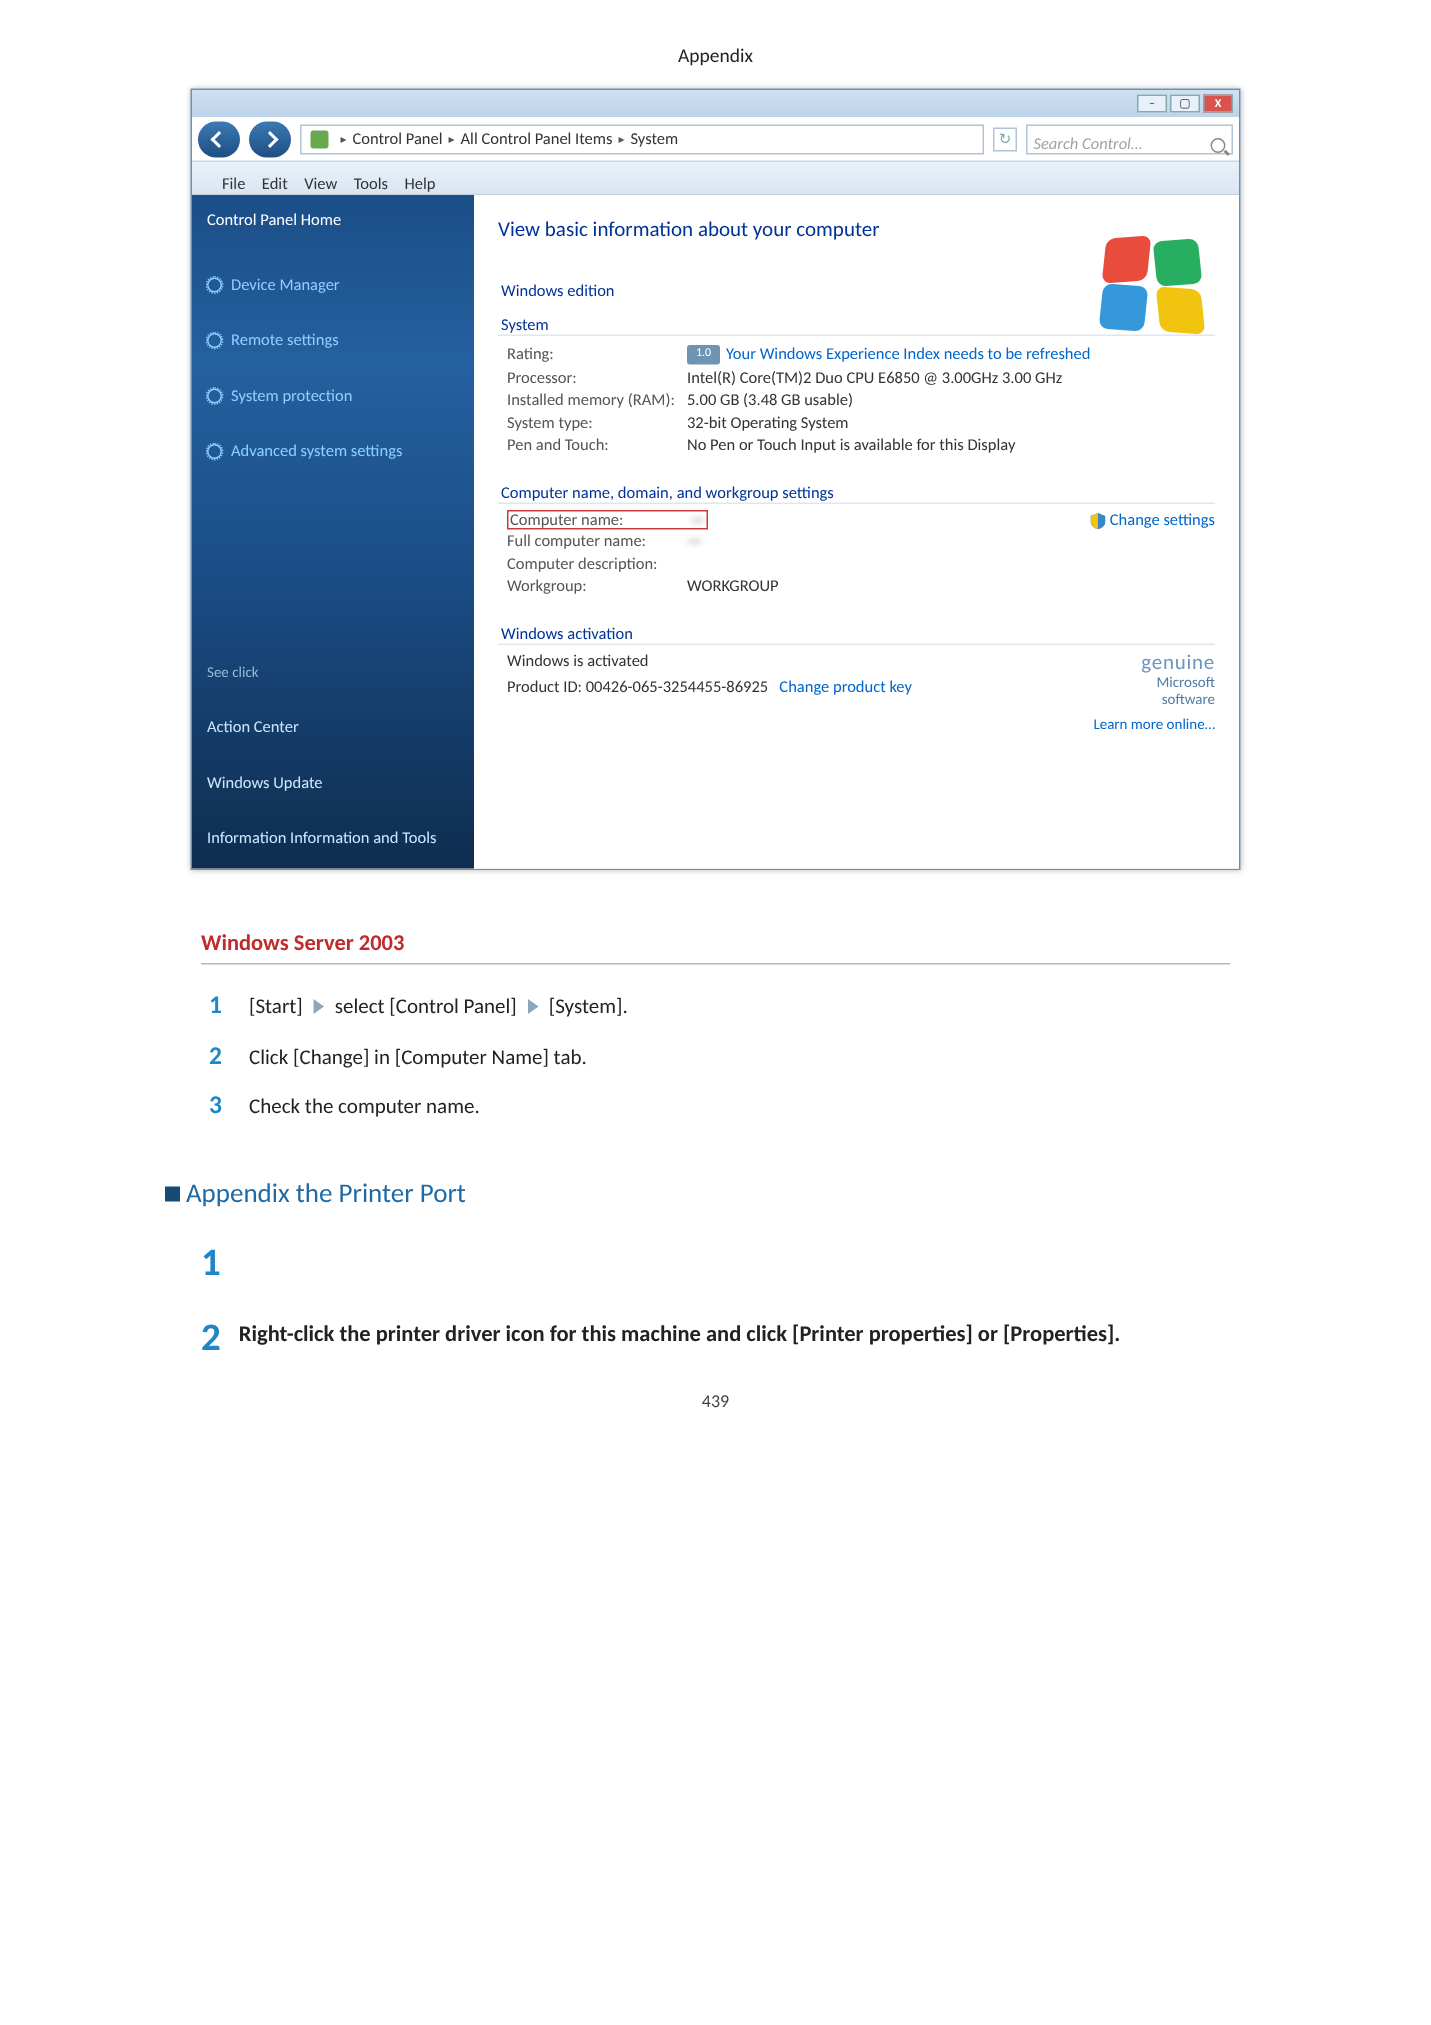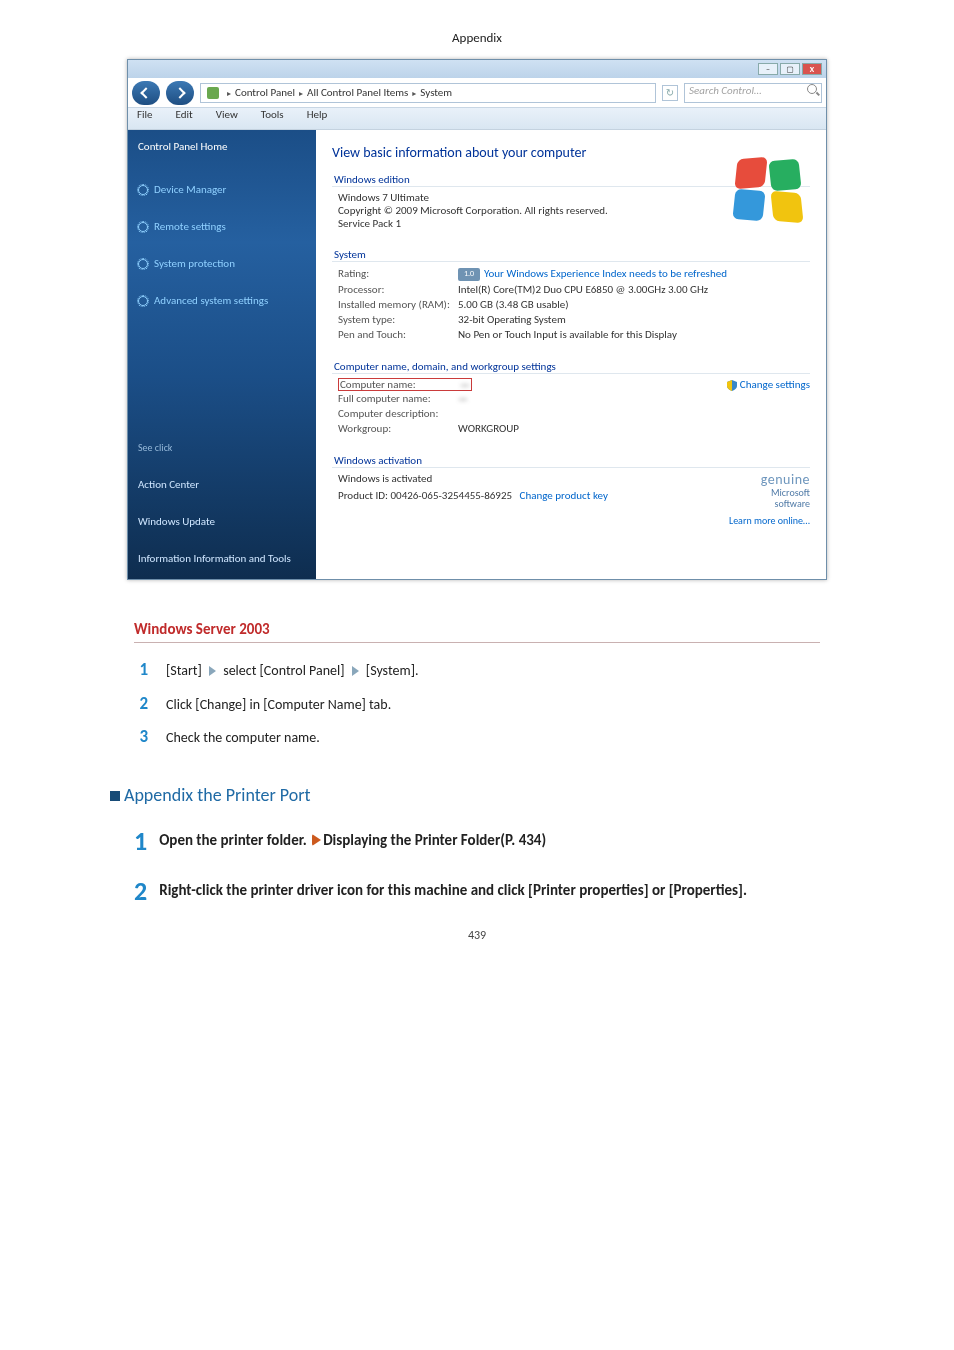--- a/index.html
+++ b/index.html
@@ -10,34 +10,34 @@
   .win{width:700px;margin:0 auto 40px;border:1px solid #6f8faa;position:relative;box-shadow:0 0 4px rgba(0,0,0,.3);font-size:11px;color:#333;background:#f7fbff}
   .winctl{height:18px;background:linear-gradient(#cfe1f3,#bcd3ea);display:flex;justify-content:flex-end;align-items:center;gap:2px;padding-right:4px}
   .wbtn{width:20px;height:12px;font-size:8px;display:flex;align-items:center;justify-content:center;border:1px solid #8aa;background:#e8f1fa}
   .wbtn.red{background:#d9534f;color:#fff;font-weight:bold}
   .addr{display:flex;align-items:center;height:30px;background:#fff;border-bottom:1px solid #c8d6e4;padding:0 4px;gap:6px}
   .navcircle{width:28px;height:24px;border-radius:14px;background:linear-gradient(#3c79b4,#1e4e82);display:flex;align-items:center;justify-content:center}
   .navarr{width:8px;height:8px;border-left:2px solid #fff;border-bottom:2px solid #fff;transform:rotate(45deg)}
   .path{flex:1;height:20px;border:1px solid #b0c4d8;background:#fff;display:flex;align-items:center;padding:0 6px;font-size:11px}
   .path .ico{width:12px;height:12px;background:#6aa84f;margin-right:4px;border-radius:2px}
   .path .sep{margin:0 4px;font-size:8px;color:#555}
-  .srch{width:138px;height:20px;border:1px solid #b0c4d8;background:#fff;display:flex;align-items:flex-start;padding:0 4px;color:#a3a3a3;font-style:italic}
+  .srch{width:138px;height:20px;border:1px solid #b0c4d8;background:#fff;display:flex;align-items:flex-end;padding:0 4px;color:#a3a3a3;font-style:italic}
   .srch .mag{width:10px;height:10px;border:1.5px solid #888;border-radius:50%;margin-left:auto;position:relative}
   .srch .mag::after{content:"";position:absolute;width:4px;height:1.5px;background:#888;right:-4px;bottom:-2px;transform:rotate(45deg)}
   .refr{width:16px;height:16px;border:1px solid #b0c4d8;display:flex;align-items:center;justify-content:center;color:#8aa;font-size:10px}
-  .menu{height:22px;background:linear-gradient(#e9f1f9,#d9e6f2);border-bottom:1px solid #c4d2df;display:flex;align-items:flex-start;padding:0 9px;gap:23px;font-size:11px}
+  .menu{height:22px;background:linear-gradient(#e9f1f9,#d9e6f2);border-bottom:1px solid #c4d2df;display:flex;align-items:flex-end;padding:0 20px;gap:11px;font-size:11px}
   .body{display:flex;background:#fff}
   .side{width:188px;background:linear-gradient(180deg,#1b4e87 0%,#2560a0 25%,#1b4e87 55%,#0e2d4f 100%);padding:10px 10px 14px;color:#cfe6ff;font-size:11px;display:flex;flex-direction:column;gap:24px}
   .side .home{color:#fff;margin-bottom:6px}
   .side .link{color:#8fd0ff;display:flex;gap:6px;align-items:center}
   .side .gear{width:10px;height:10px;border:1.5px solid #8fd0ff;border-radius:50%;position:relative;flex-shrink:0}
   .side .gear::before{content:"";position:absolute;inset:-2px;border:1px dotted #8fd0ff;border-radius:50%}
   .side .seealso{color:#95b8d9;font-size:10px;margin-top:110px}
   .main{flex:1;padding:14px 16px 12px;background:#fff;color:#333}
-  .hblue{color:#003399;font-size:14px;margin-bottom:12px}
+  .hblue{color:#003399;font-size:14px;margin-bottom:26px}
   .fld{border:0;margin-bottom:10px;padding:0}
   .lg{color:#003399;font-size:11px;padding:0 2px}
   .fld .in{padding:4px 0 8px 6px;border-top:1px solid #dfe7ee}
   .kv{display:flex;padding:1px 0;font-size:11px}
   .kv .k{width:120px;color:#555}
   .kv .v{color:#333}
   .blur{filter:blur(2px);color:#789}
   .lnk{color:#0066cc}
   .badge{display:inline-block;width:22px;height:13px;background:#6f93b3;color:#fff;font-size:8px;text-align:center;border-radius:2px;margin-right:4px;vertical-align:middle}
   .logo{position:absolute;right:20px;top:96px;width:72px;height:72px}
@@ -142,25 +142,20 @@
           <div class="flag">
             <div class="r"></div>
             <div class="g"></div>
             <div class="b"></div>
             <div class="y"></div>
           </div>
         </div>
       <div class="hblue">View basic information about your computer</div>
       <fieldset class="fld">
         <legend class="lg">Windows edition</legend>
-        <div class="in">
-          <div>Windows 7 Ultimate</div>
-          <div>Copyright © 2009 Microsoft Corporation.  All rights reserved.</div>
-          <div>Service Pack 1</div>
-        </div>
       </fieldset>
       <fieldset class="fld">
         <legend class="lg">System</legend>
         <div class="in">
           <div class="kv">
               <div class="k">Rating:</div>
               <div class="v"><span class="badge">1.0</span><span class="lnk">Your Windows Experience Index needs to be refreshed</span></div>
             </div>
           <div class="kv">
               <div class="k">Processor:</div>
@@ -241,24 +236,20 @@
 </div>
 <div class="olrow">
   <div class="num">3</div>
   <div class="txt">Check the computer name.</div>
 </div>
 
 <div class="h2"><span class="sq"></span><span>Appendix the Printer Port</span></div>
 
 <div class="steprow">
   <div class="bignum">1</div>
-  <div class="steptxt">
-    <span>Open the printer folder.</span>
-    <span class="play"></span><span>Displaying the Printer Folder(P. 434)</span>
-  </div>
 </div>
 
 <div class="steprow">
   <div class="bignum">2</div>
   <div class="steptxt">Right-click the printer driver icon for this machine and click [Printer properties] or [Properties].</div>
 </div>
 
 <div class="pgnum">439</div>
 
 </body></html>

